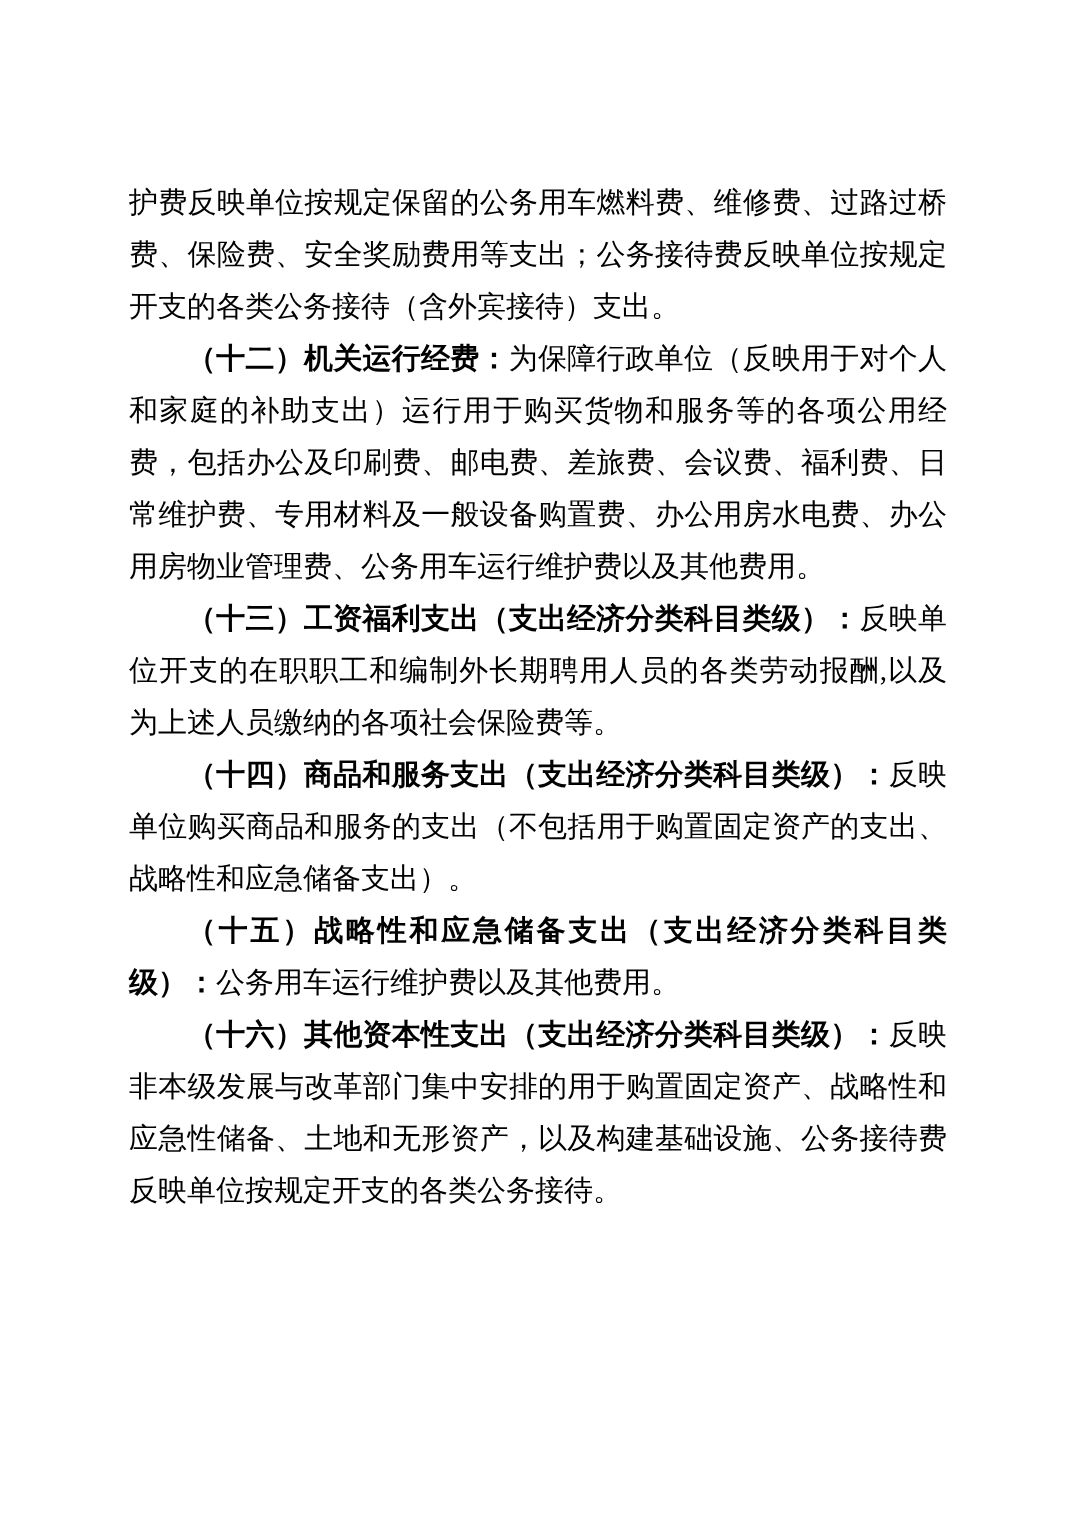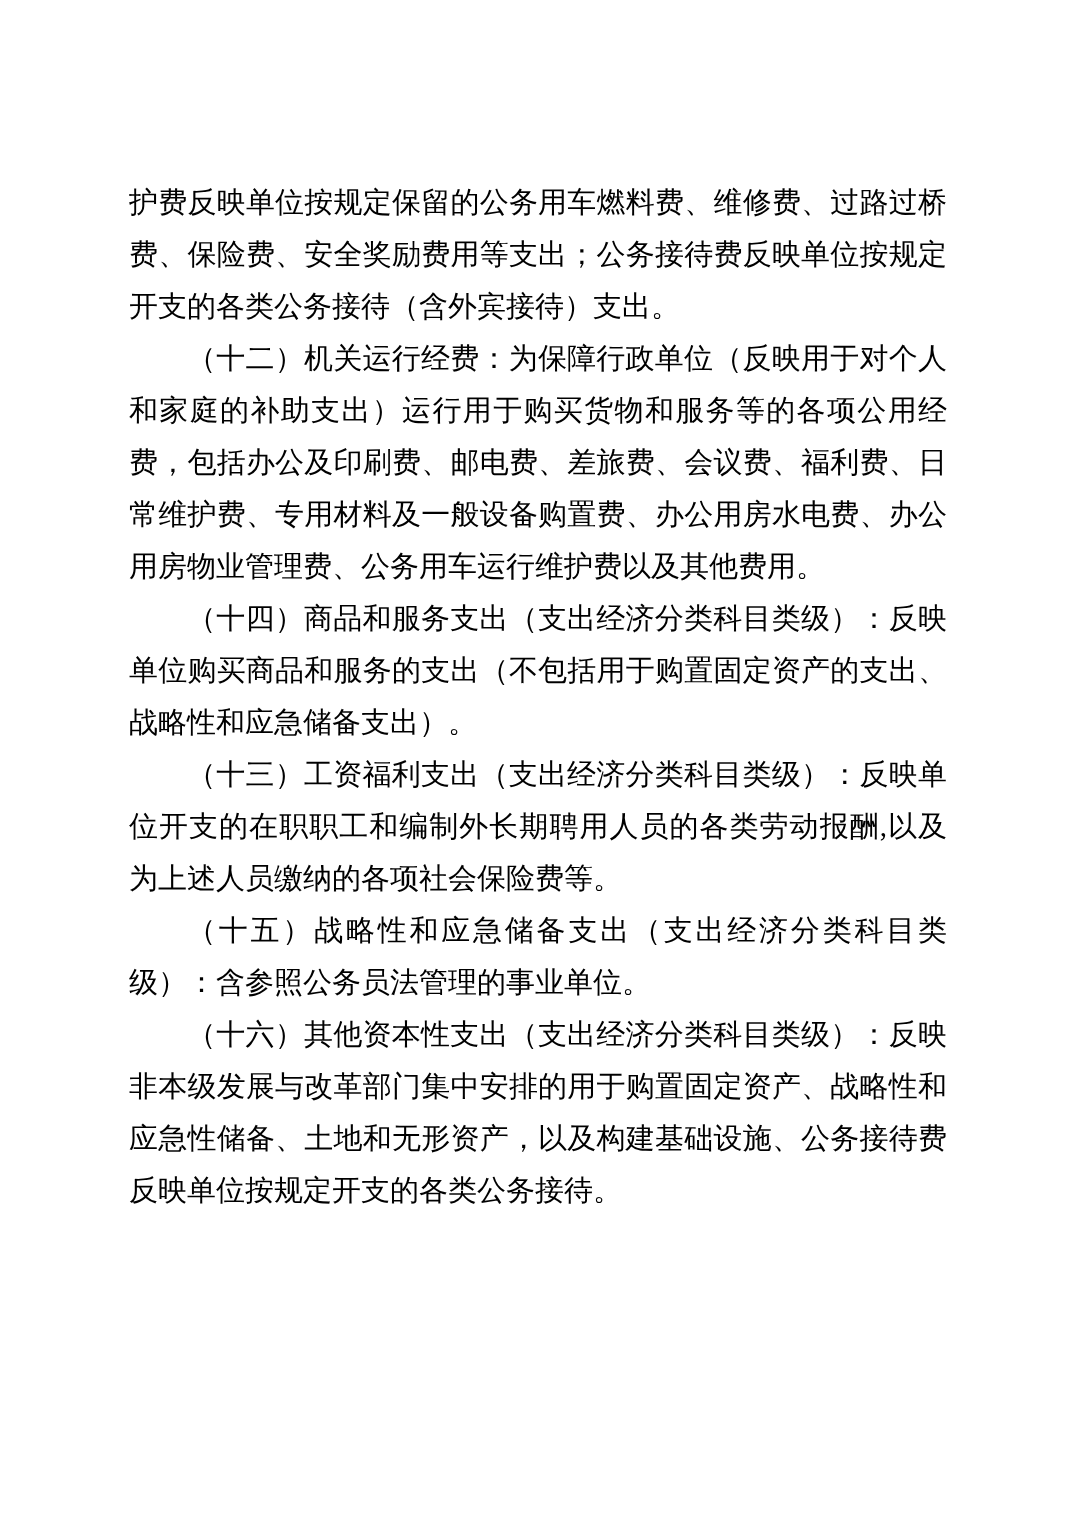--- a/index.html
+++ b/index.html
@@ -27,42 +27,42 @@
     font-size: 29px;
     line-height: 52px;
     text-align: justify;
     word-break: break-all;
     color: #000000;
   }
   .content p.indent {
     text-indent: 2em;
   }
   .lead {
-    font-weight: normal;
+    font-weight: bold;
   }
   .contact-method {
     margin-left: 1.15em;
   }
   .phone {
     letter-spacing: 0.5px;
   }
 </style>
 </head>
 <body>
 
 <div class="page">
   <div class="content">
 
     <p><span>护费反映单位按规定保留的公务用车燃料费、维修费、过路过桥费、保险费、安全奖励费用等支出；公务接待费反映单位按规定开支的各类公务接待（含外宾接待）支出。</span></p>
 
     <p class="indent"><span class="lead">（十二）机关运行经费：</span><span>为保障行政单位（反映用于对个人和家庭的补助支出）运行用于购买货物和服务等的各项公用经费，包括办公及印刷费、邮电费、差旅费、会议费、福利费、日常维护费、专用材料及一般设备购置费、办公用房水电费、办公用房物业管理费、公务用车运行维护费以及其他费用。</span></p>
 
+    <p class="indent"><span class="lead">（十三）工资福利支出（支出经济分类科目类级）：</span><span>反映单位开支的在职职工和编制外长期聘用人员的各类劳动报酬,以及为上述人员缴纳的各项社会保险费等。</span></p>
+
     <p class="indent"><span class="lead">（十四）商品和服务支出（支出经济分类科目类级）：</span><span>反映单位购买商品和服务的支出（不包括用于购置固定资产的支出、战略性和应急储备支出）。</span></p>
 
-    <p class="indent"><span class="lead">（十三）工资福利支出（支出经济分类科目类级）：</span><span>反映单位开支的在职职工和编制外长期聘用人员的各类劳动报酬,以及为上述人员缴纳的各项社会保险费等。</span></p>
-
-    <p class="indent"><span class="lead">（十五）战略性和应急储备支出（支出经济分类科目类级）：</span><span>含参照公务员法管理的事业单位。</span></p>
+    <p class="indent"><span class="lead">（十五）战略性和应急储备支出（支出经济分类科目类级）：</span><span>公务用车运行维护费以及其他费用。</span></p>
 
     <p class="indent"><span class="lead">（十六）其他资本性支出（支出经济分类科目类级）：</span><span>反映非本级发展与改革部门集中安排的用于购置固定资产、战略性和应急性储备、土地和无形资产，以及构建基础设施、公务接待费反映单位按规定开支的各类公务接待。</span></p>
 
 
   </div>
 </div>
 
 </body></html>

